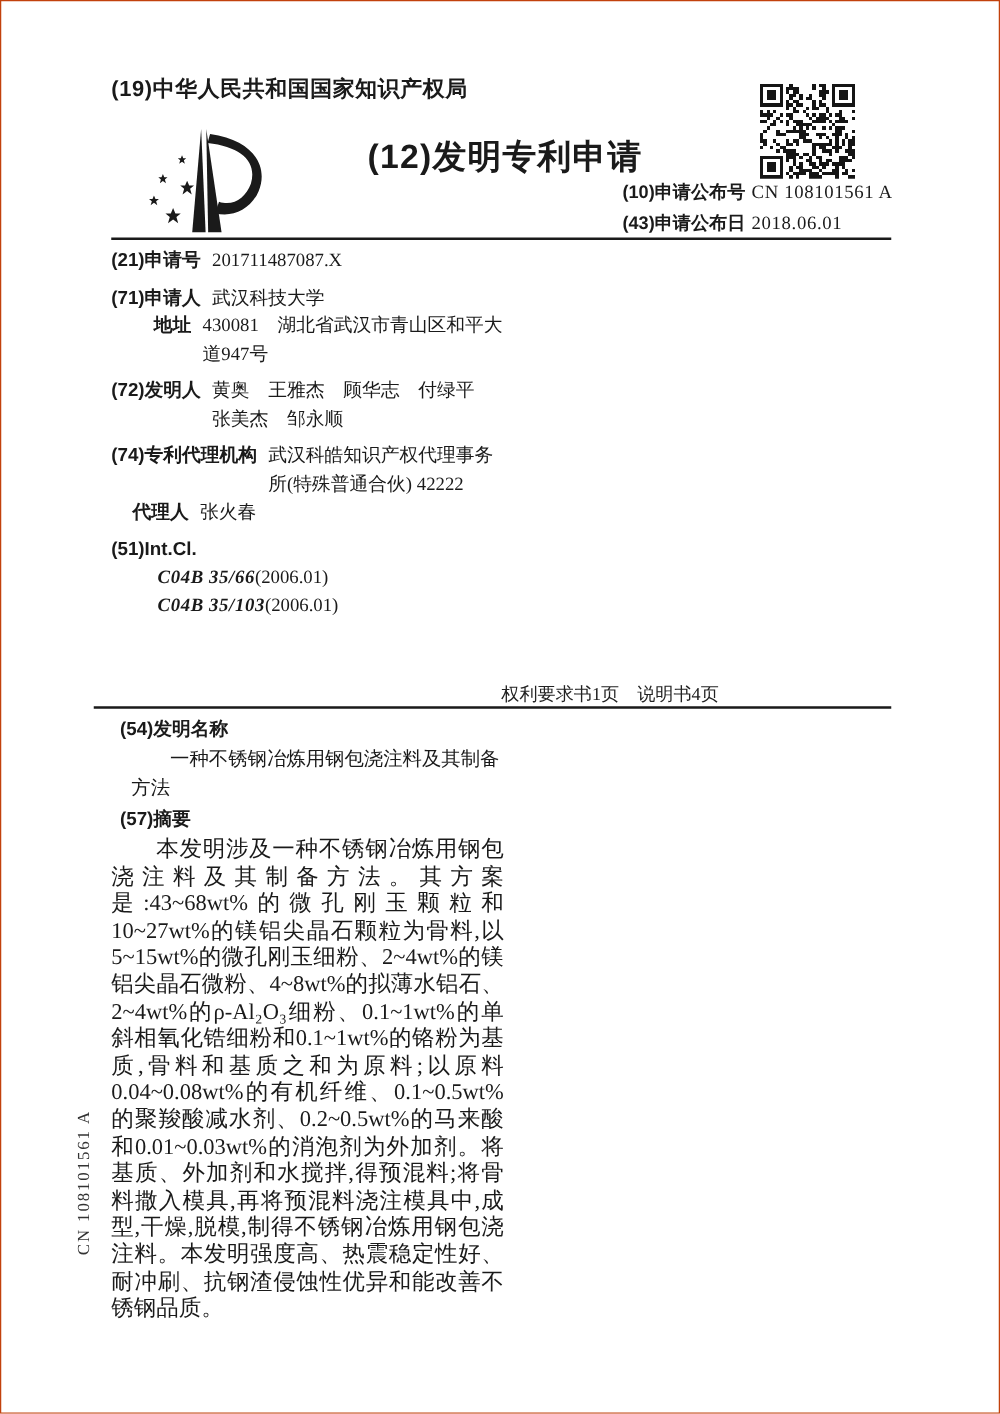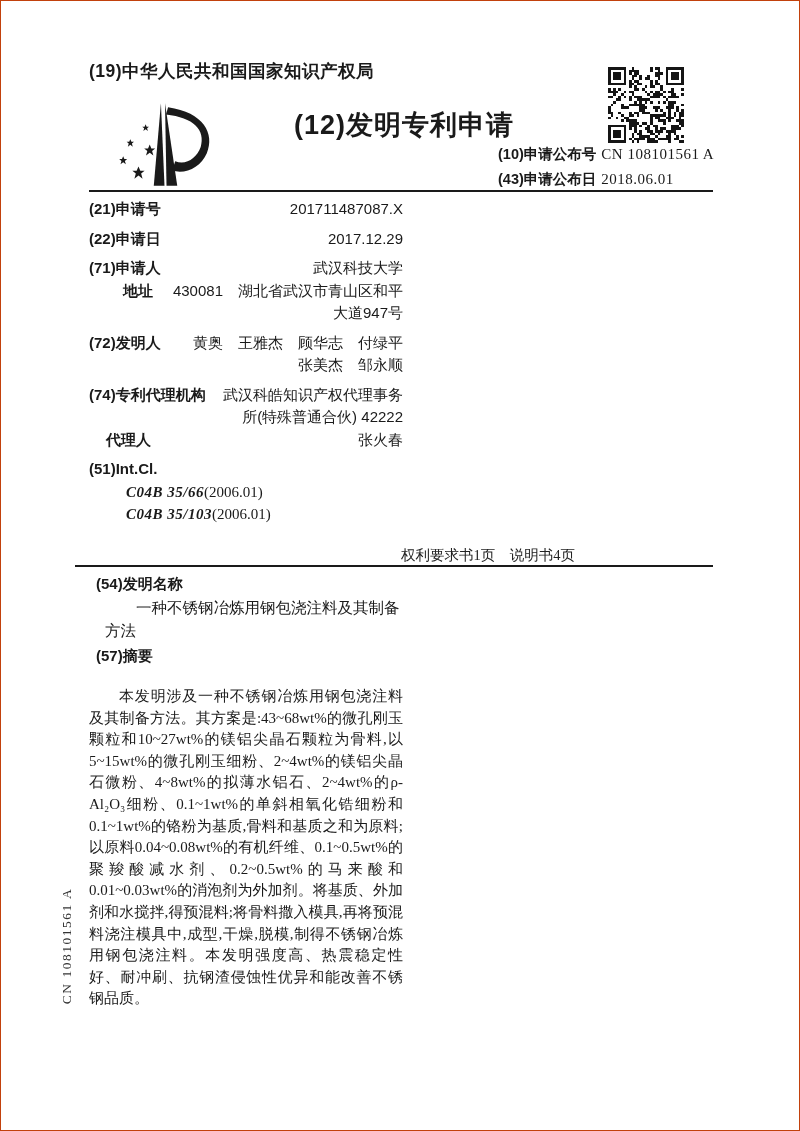--- a/index.html
+++ b/index.html
@@ -33,21 +33,21 @@
   .pub-row .val{font-family:"Liberation Serif", serif;font-size:15px;letter-spacing:.5px;}
 
   .divider-1{position:absolute;left:88px;top:189px;width:624px;border-top:2.5px solid #1a1a1a;}
   .divider-2{position:absolute;left:74px;top:564px;width:638px;border-top:2.5px solid #1a1a1a;}
 
   
   .info{position:absolute;left:88px;top:197px;width:314px;font-size:15px;}
   .f-row{display:flex;align-items:flex-start;line-height:22.5px;margin-bottom:7px;}
   .f-row.tight{margin-bottom:0;}
   .f-row .lbl{font-family:"Liberation Sans", sans-serif;font-weight:bold;white-space:nowrap;margin-right:9px;flex:none;}
-  .f-row .val{font-family:Liberation Sans, sans-serif;flex:1;min-width:0;text-align:right;}
+  .f-row .val{font-family:Liberation Serif, serif;flex:1;min-width:0;}
   .f-row.ind1{padding-left:34px;}
   .f-row.ind2{padding-left:17px;}
   .intcl-list{padding-left:37px;margin-bottom:0;}
   .intcl-item{line-height:22.5px;white-space:nowrap;}
   .intcl-item .code{font-family:"Liberation Serif", serif;font-style:italic;font-weight:bold;letter-spacing:.5px;}
   .intcl-item .ver{font-family:"Liberation Serif", serif;}
 
   .pages-info{
     position:absolute;left:400px;top:545px;width:312px;
     text-align:left;font-size:14.5px;
@@ -60,23 +60,23 @@
     font-family:"Liberation Sans", sans-serif;font-weight:bold;
     font-size:15px;line-height:22px;padding-left:7px;
   }
   .title-text{
     font-family:"Liberation Serif", serif;
     font-size:15.5px;line-height:23px;text-indent:2em;
     margin:1px 0 3px 16px;
   }
   .abstract-text{
     font-family:"Liberation Serif", serif;
-    font-size:15px;line-height:21.6px;
+    font-size:18px;line-height:21.6px;
     text-indent:2em;text-align:justify;
-    margin:19px 0 0 0;
+    margin:2px 0 0 0;
   }
 
   
   .side-num{
     position:absolute;left:66px;top:945px;
     transform:translate(-50%,-50%) rotate(-90deg);
     white-space:nowrap;
     font-family:"Liberation Serif", serif;
     font-size:13.5px;letter-spacing:1.5px;color:#333;
   }
@@ -513,24 +513,20 @@
 
   <div class="divider-1"></div>
 
   <div class="info">
 
     <div class="f-row">
       <span class="lbl">(21)申请号</span>
       <span class="val">201711487087.X</span>
     </div>
 
-    <div class="f-row">
-      <span class="lbl">(22)申请日</span>
-      <span class="val">2017.12.29</span>
-    </div>
 
     <div class="f-row tight">
       <span class="lbl">(71)申请人</span>
       <span class="val">武汉科技大学</span>
     </div>
     <div class="f-row ind1">
       <span class="lbl">地址</span>
       <span class="val">430081　湖北省武汉市青山区和平大道947号</span>
     </div>
 

